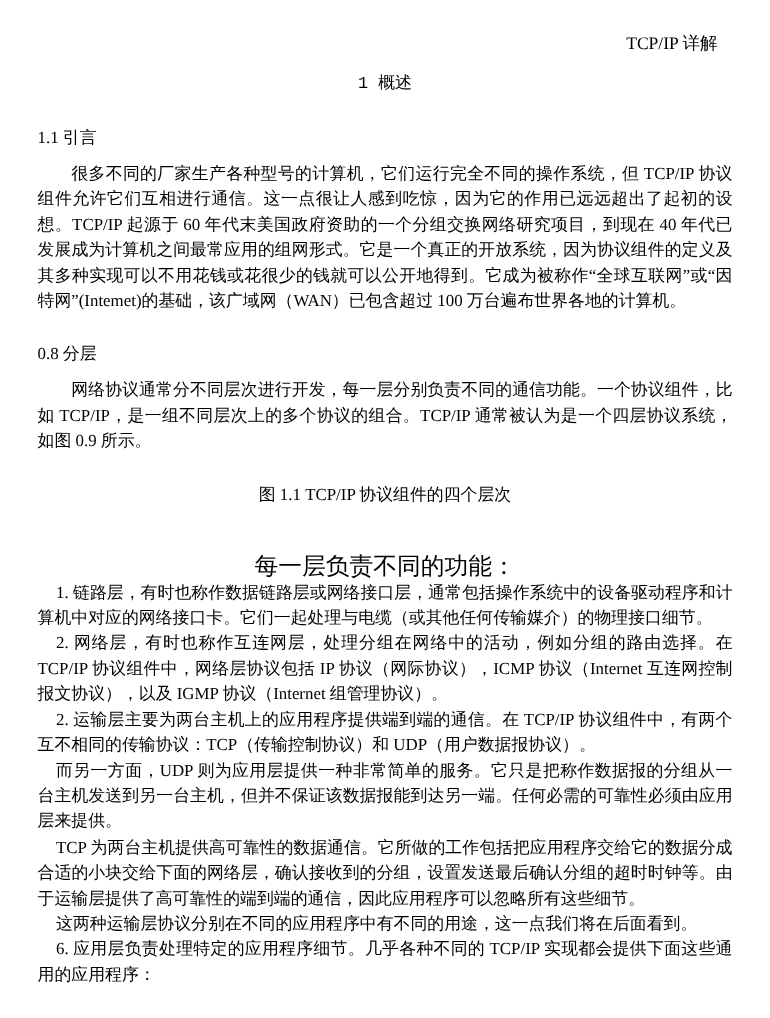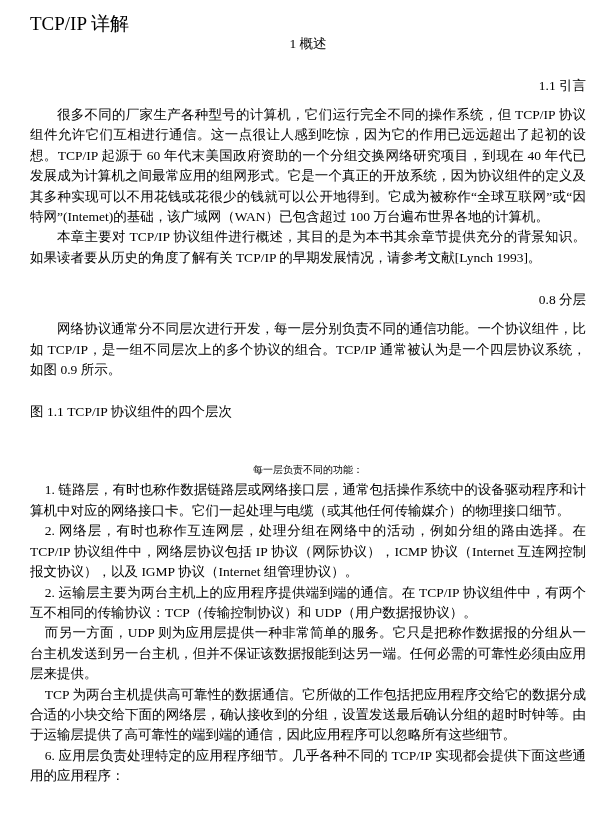--- a/index.html
+++ b/index.html
@@ -15,46 +15,47 @@
     overflow: hidden;
   }
   .page {
     width: 616px;
     height: 814px;
     box-sizing: border-box;
     padding: 14px 30px 0 30px;
     position: relative;
   }
   .doc-title {
-    text-align: left;
-    font-size: 19px;
+    text-align: right;
+    font-size: 14px;
     line-height: 20px;
-    margin: 0;
+    margin: 12px;
   }
   .chapter-title {
     text-align: center;
     font-size: 13.5px;
     line-height: 20px;
     margin: 0;
+    font-family: Liberation Mono, monospace;
   }
   .section-head {
-    text-align: right;
+    text-align: left;
     font-size: 13.5px;
     line-height: 20px;
     margin: 0;
   }
   .fig-caption {
-    text-align: left;
+    text-align: center;
     font-size: 13.5px;
     line-height: 20px;
     margin: 0;
   }
   .centered-line {
     text-align: center;
-    font-size: 10px;
+    font-size: 19px;
     line-height: 20px;
     margin: 0;
   }
   p.body {
     margin: 0;
     font-size: 13.5px;
     line-height: 20.4px;
     text-align: justify;
     text-justify: inter-ideograph;
   }
@@ -76,21 +77,20 @@
   <div class="doc-title">TCP/IP 详解</div>
   <div class="chapter-title">1 概述</div>
 
   <div class="gap-lg"></div>
 
   <div class="section-head">1.1 引言</div>
 
   <div class="gap-sm"></div>
 
   <p class="body indent2">很多不同的厂家生产各种型号的计算机，它们运行完全不同的操作系统，但 TCP/IP 协议组件允许它们互相进行通信。这一点很让人感到吃惊，因为它的作用已远远超出了起初的设想。TCP/IP 起源于 60 年代末美国政府资助的一个分组交换网络研究项目，到现在 40 年代已发展成为计算机之间最常应用的组网形式。它是一个真正的开放系统，因为协议组件的定义及其多种实现可以不用花钱或花很少的钱就可以公开地得到。它成为被称作“全球互联网”或“因特网”(Intemet)的基础，该广域网（WAN）已包含超过 100 万台遍布世界各地的计算机。</p>
-  <p class="body indent2">本章主要对 TCP/IP 协议组件进行概述，其目的是为本书其余章节提供充分的背景知识。如果读者要从历史的角度了解有关 TCP/IP 的早期发展情况，请参考文献[Lynch 1993]。</p>
 
   <div class="gap-lg"></div>
 
   <div class="section-head">0.8 分层</div>
 
   <div class="gap-sm"></div>
 
   <p class="body indent2">网络协议通常分不同层次进行开发，每一层分别负责不同的通信功能。一个协议组件，比如 TCP/IP，是一组不同层次上的多个协议的组合。TCP/IP 通常被认为是一个四层协议系统，如图 0.9 所示。</p>
 
   <div class="gap-lg"></div>
@@ -101,16 +101,17 @@
   <div class="figspace"></div>
 
   <div class="centered-line">每一层负责不同的功能：</div>
 
   <p class="body indent-list">1. 链路层，有时也称作数据链路层或网络接口层，通常包括操作系统中的设备驱动程序和计算机中对应的网络接口卡。它们一起处理与电缆（或其他任何传输媒介）的物理接口细节。</p>
   <p class="body indent-list">2. 网络层，有时也称作互连网层，处理分组在网络中的活动，例如分组的路由选择。在 TCP/IP 协议组件中，网络层协议包括 IP 协议（网际协议），ICMP 协议（Internet 互连网控制报文协议），以及 IGMP 协议（Internet 组管理协议）。</p>
   <p class="body indent-list">2. 运输层主要为两台主机上的应用程序提供端到端的通信。在 TCP/IP 协议组件中，有两个互不相同的传输协议：TCP（传输控制协议）和 UDP（用户数据报协议）。</p>
 
   <p class="body indent-list">而另一方面，UDP 则为应用层提供一种非常简单的服务。它只是把称作数据报的分组从一台主机发送到另一台主机，但并不保证该数据报能到达另一端。任何必需的可靠性必须由应用层来提供。</p>
   <p class="body indent-list">TCP 为两台主机提供高可靠性的数据通信。它所做的工作包括把应用程序交给它的数据分成合适的小块交给下面的网络层，确认接收到的分组，设置发送最后确认分组的超时时钟等。由于运输层提供了高可靠性的端到端的通信，因此应用程序可以忽略所有这些细节。</p>
+  <p class="body indent-list">这两种运输层协议分别在不同的应用程序中有不同的用途，这一点我们将在后面看到。</p>
 
   <p class="body indent-list">6. 应用层负责处理特定的应用程序细节。几乎各种不同的 TCP/IP 实现都会提供下面这些通用的应用程序：</p>
 
 </div>
 
 </body></html>

